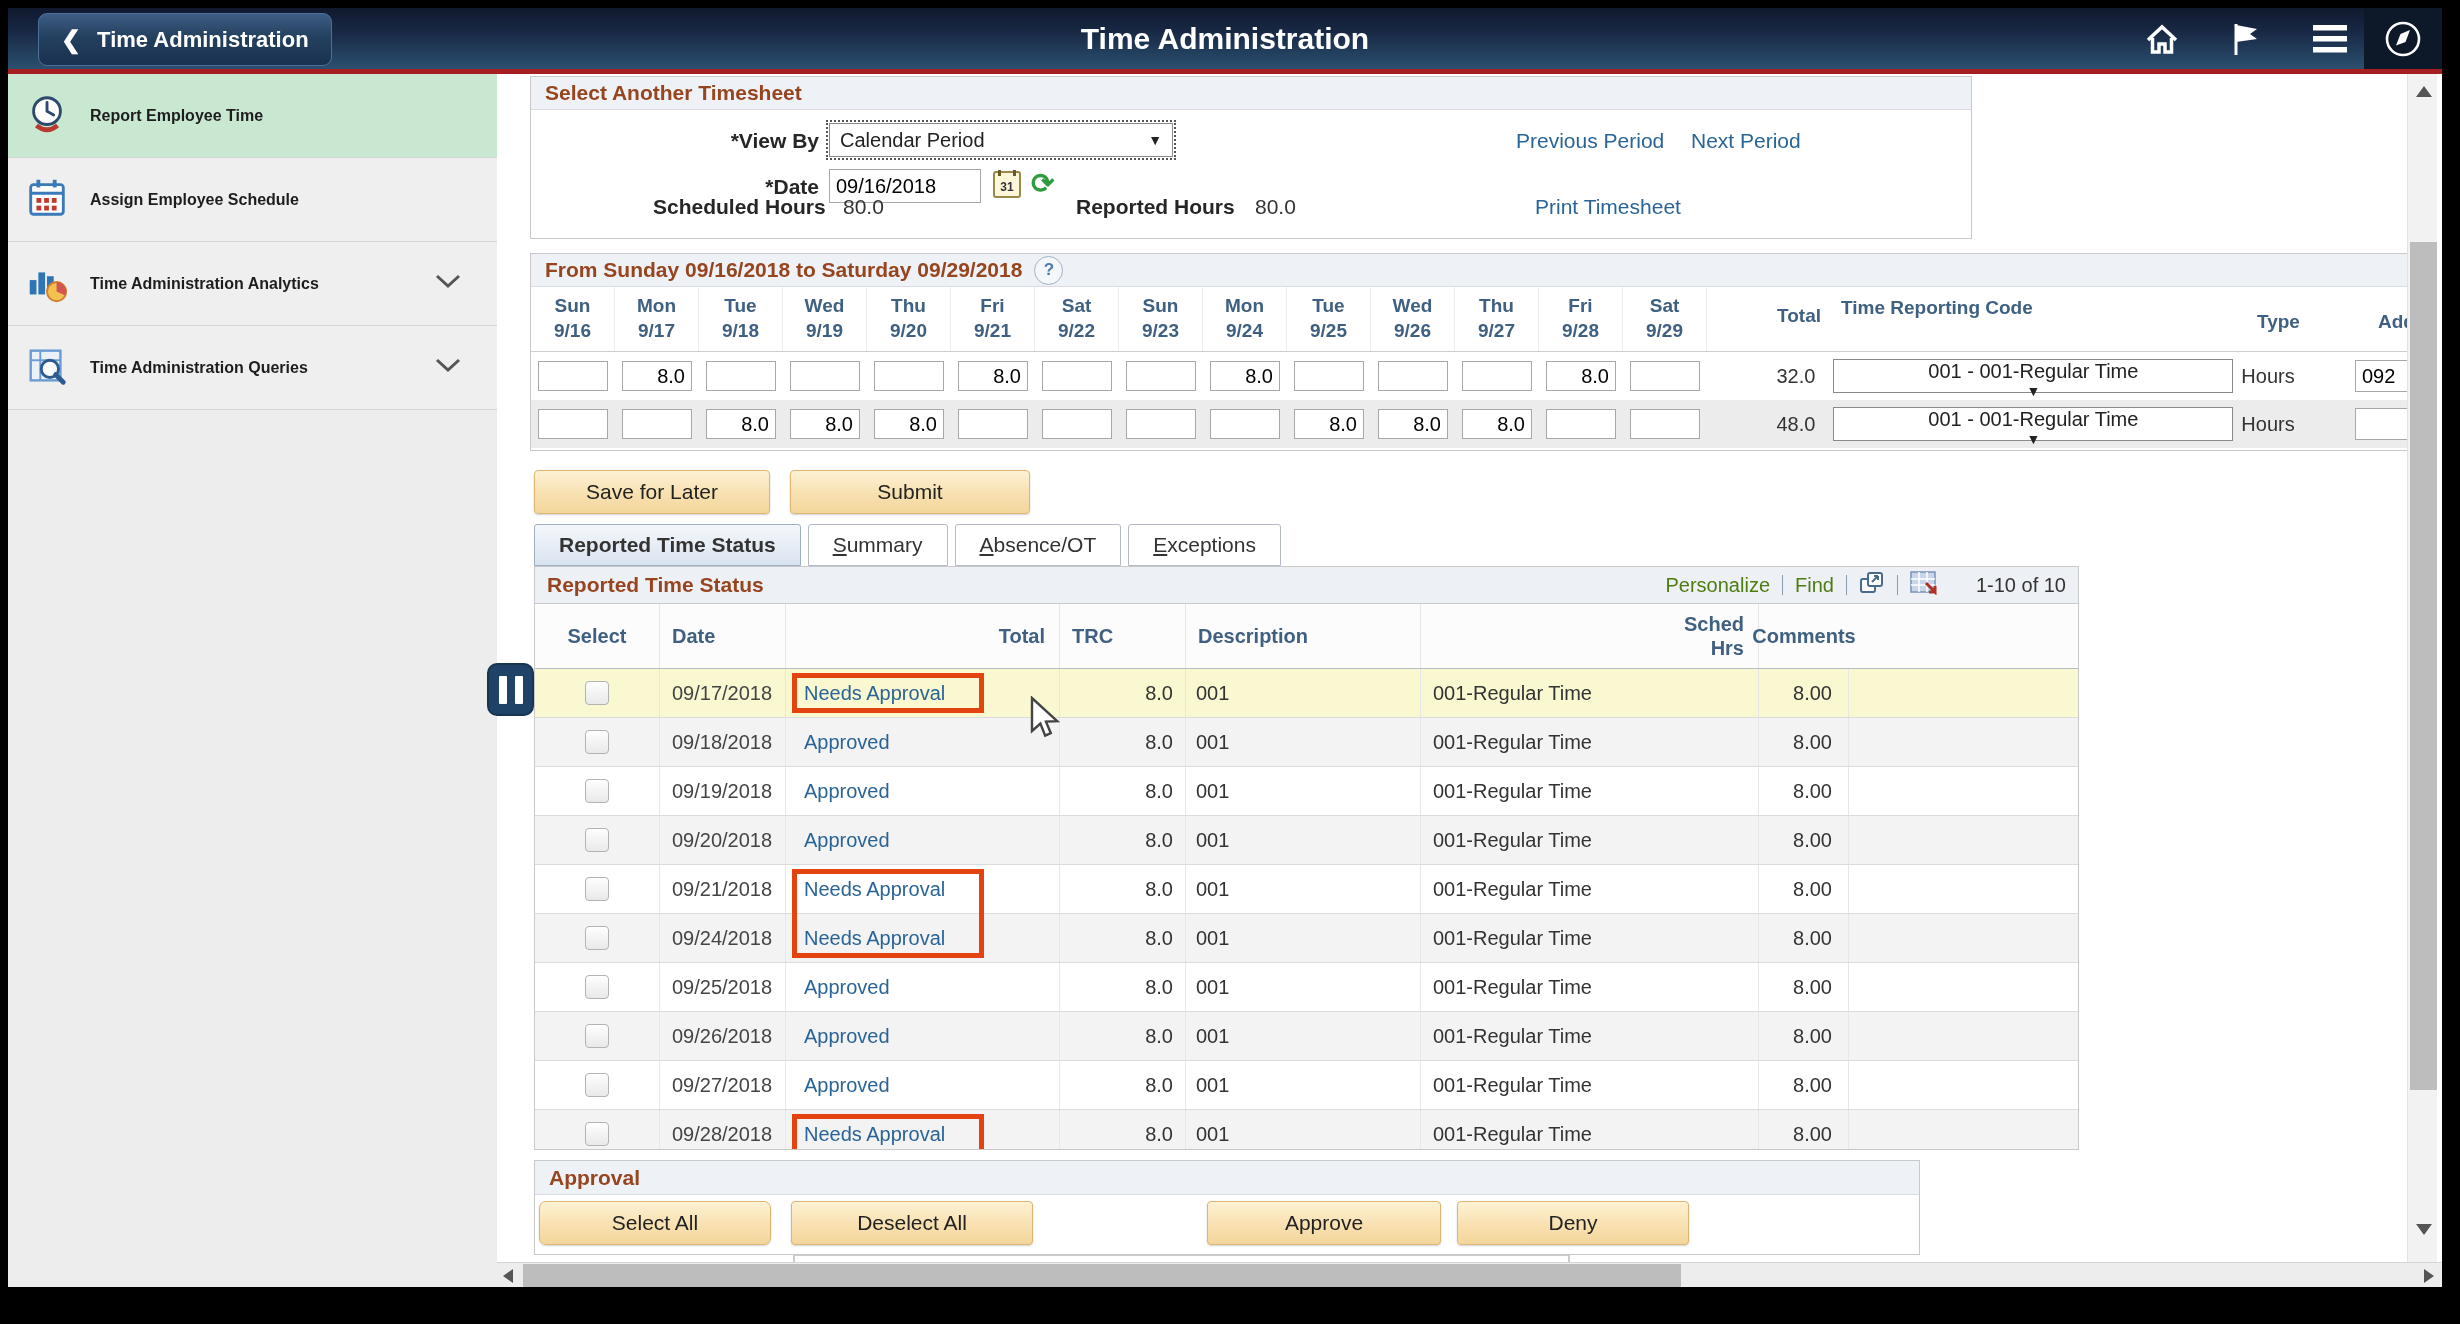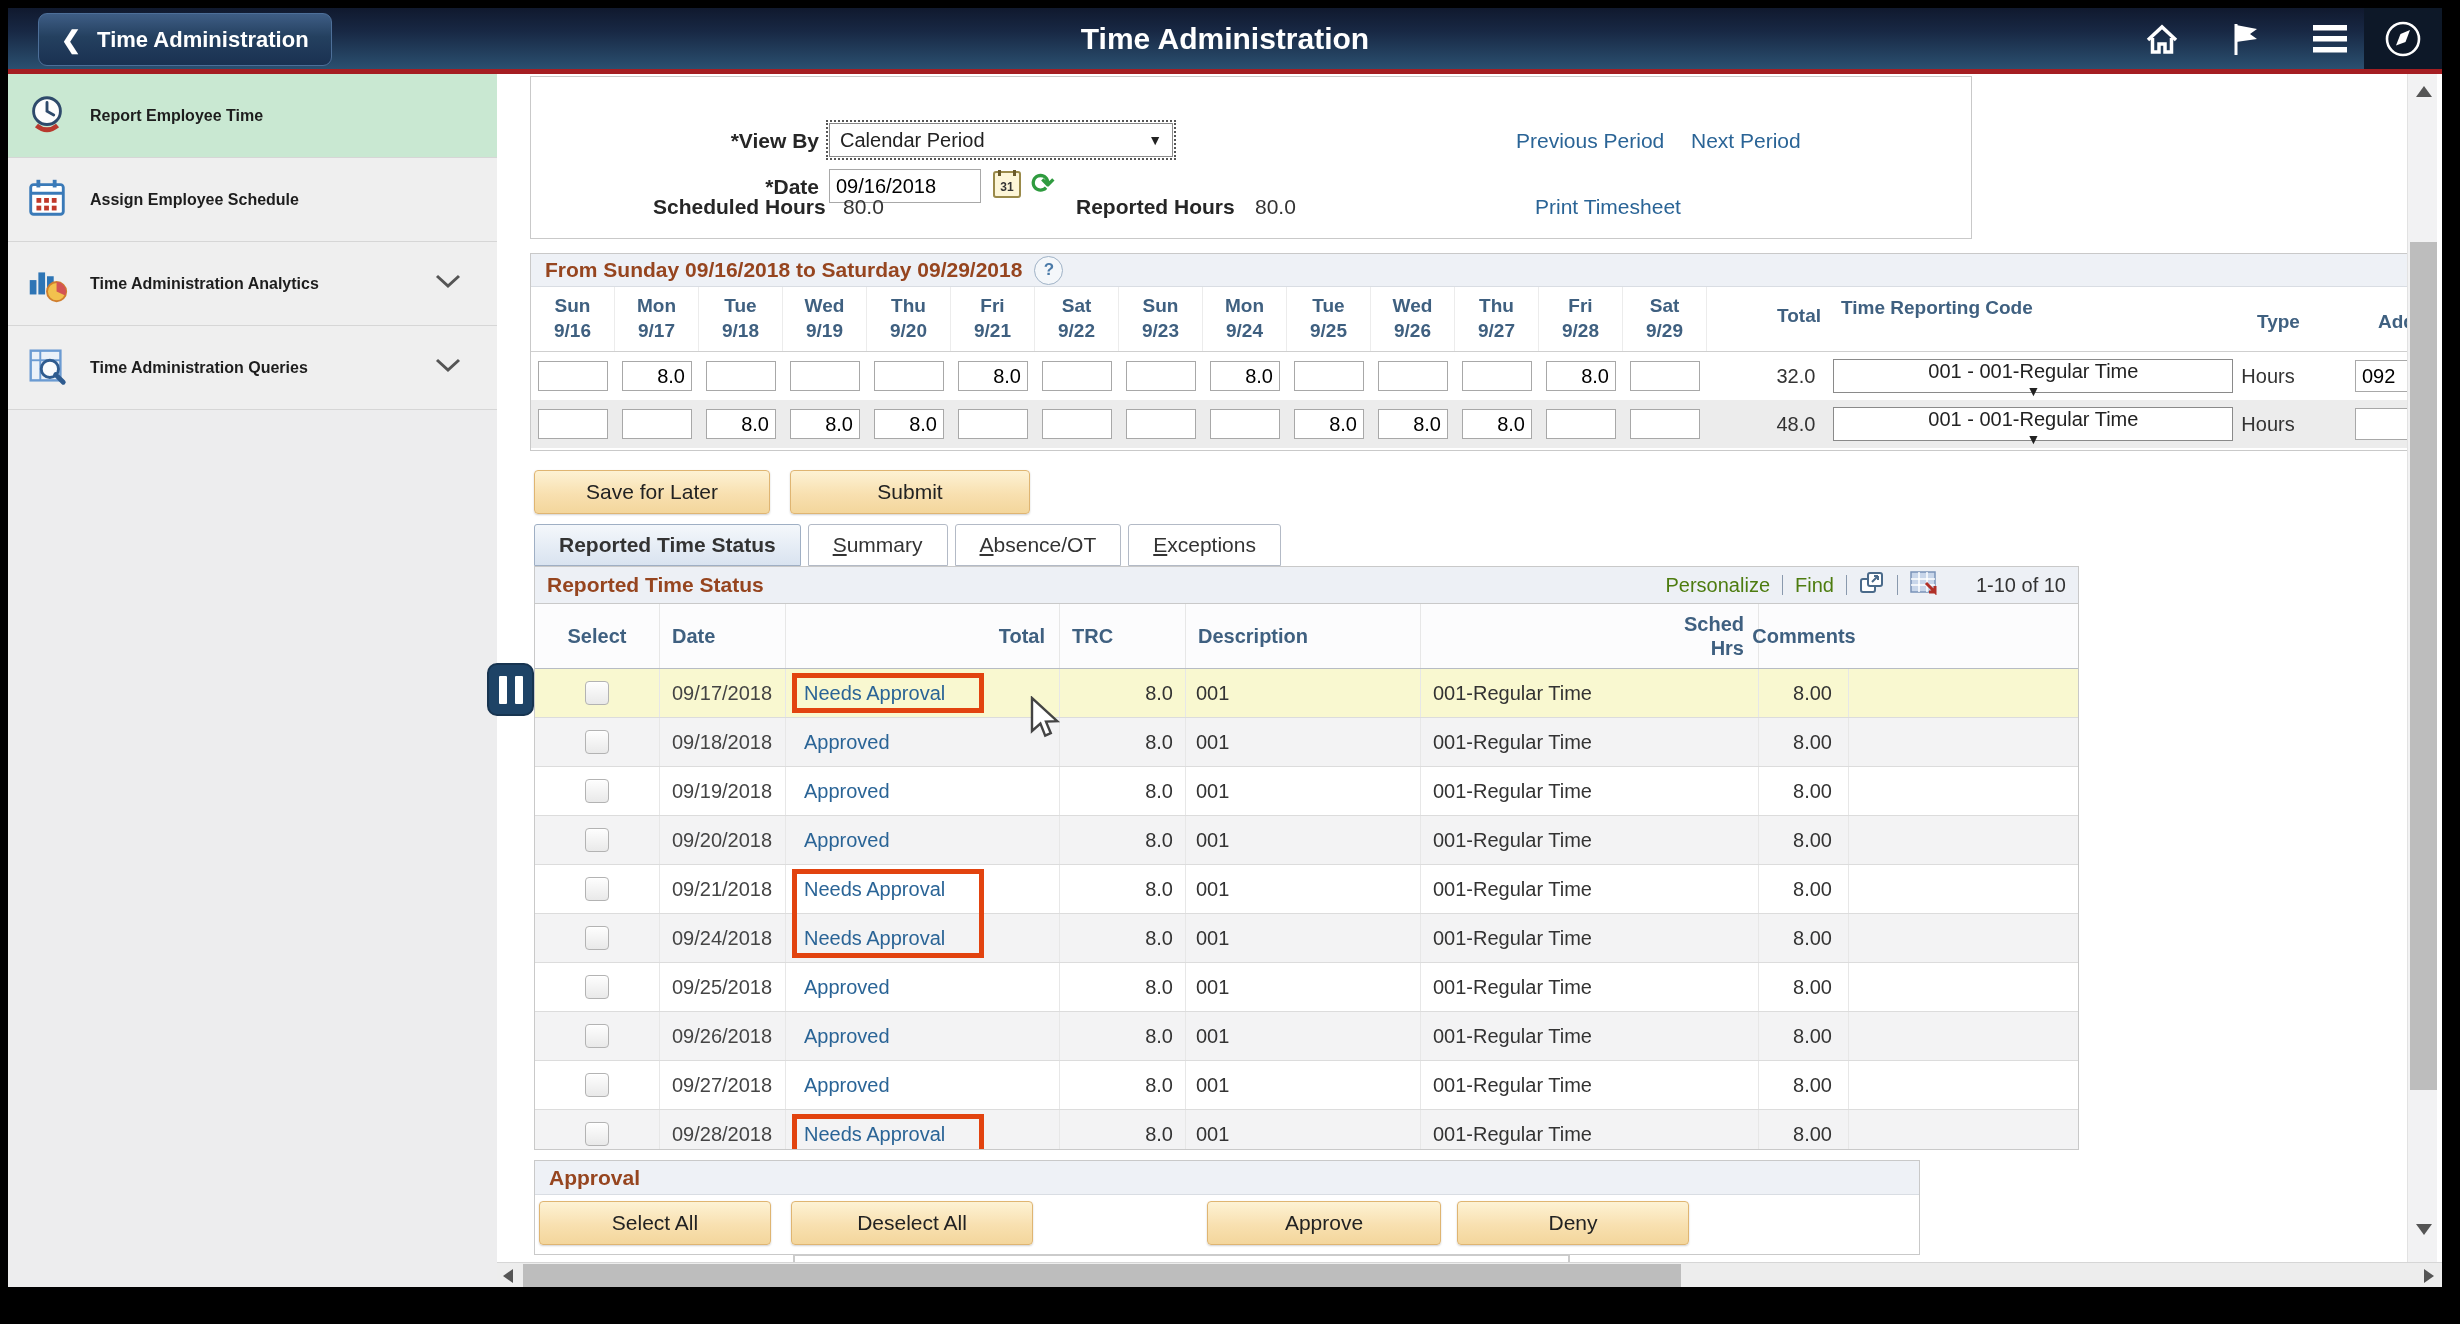--- a/index.html
+++ b/index.html
@@ -148,21 +148,21 @@
           background:linear-gradient(180deg,#fefefe,#e9e9e9);
           box-shadow:inset 0 1px 0 #fff; cursor:pointer; }
   .rbox { position:absolute; left:6px; top:4px; bottom:4px; width:192px;
           border:5px solid #e2430f; box-sizing:border-box; pointer-events:none; z-index:1; }
   .rbox.rb-top { bottom:-1px; border-bottom:none; }
   .rbox.rb-bottom { top:-1px; border-top:none; }
 
   
   #gbox-appr { left:526px; top:1152px; width:1386px; height:95px; }
   #gbox-appr .gbox-hd { height:33px; }
-  #btn-selectall  { left:4px;   top:40px; width:232px; }
+  #btn-selectall  { left:4px;   top:40px; width:232px;border-radius:7px; }
   #btn-deselectall{ left:256px; top:40px; width:242px; }
   #btn-approve    { left:672px; top:40px; width:234px; }
   #btn-deny       { left:922px; top:40px; width:232px; }
 
   
   .peek { position:absolute; left:785px; top:1246px; width:773px; height:9px;
           border:2px solid #cbcbcb; border-bottom:none; background:#fff; }
   .hscroll { position:absolute; left:489px; top:1254px; width:1945px; height:25px;
           background:#ededed; border-top:1px solid #d6d6d6; box-sizing:border-box; z-index:4; }
   .h-thumb { position:absolute; left:26px; top:1px; width:1158px; height:23px;
@@ -291,20 +291,21 @@
       <span class="sb-label">Time Administration Queries</span>
       <span class="sb-chev">
         <svg width="26" height="16" viewBox="0 0 26 16">
             <polyline points="2,2 13,12 24,2" fill="none" stroke="#555" stroke-width="3"></polyline>
           </svg>
       </span>
     </div>
   </div>
 
   <div class="gbox" id="gbox-select">
+    <div class="gbox-hd">Select Another Timesheet</div>
     <span class="in lbl lbl-right" style="top:52px;">*View By</span>
     <div class="in pssel" style="left:298px; top:46px; width:344px; outline:2px dotted #555; outline-offset:1px;">
       <span>Calendar Period</span>
       <span class="arr">▼</span>
     </div>
     <span class="in link" style="left:985px; top:52px;">Previous Period</span>
     <span class="in link" style="left:1160px; top:52px;">Next Period</span>
 
     <span class="in lbl lbl-right" style="top:98px;">*Date</span>
     <input class="in txt-input" style="left: 298px; top: 92px; width: 152px; height: 34px;" value="09/16/2018">

